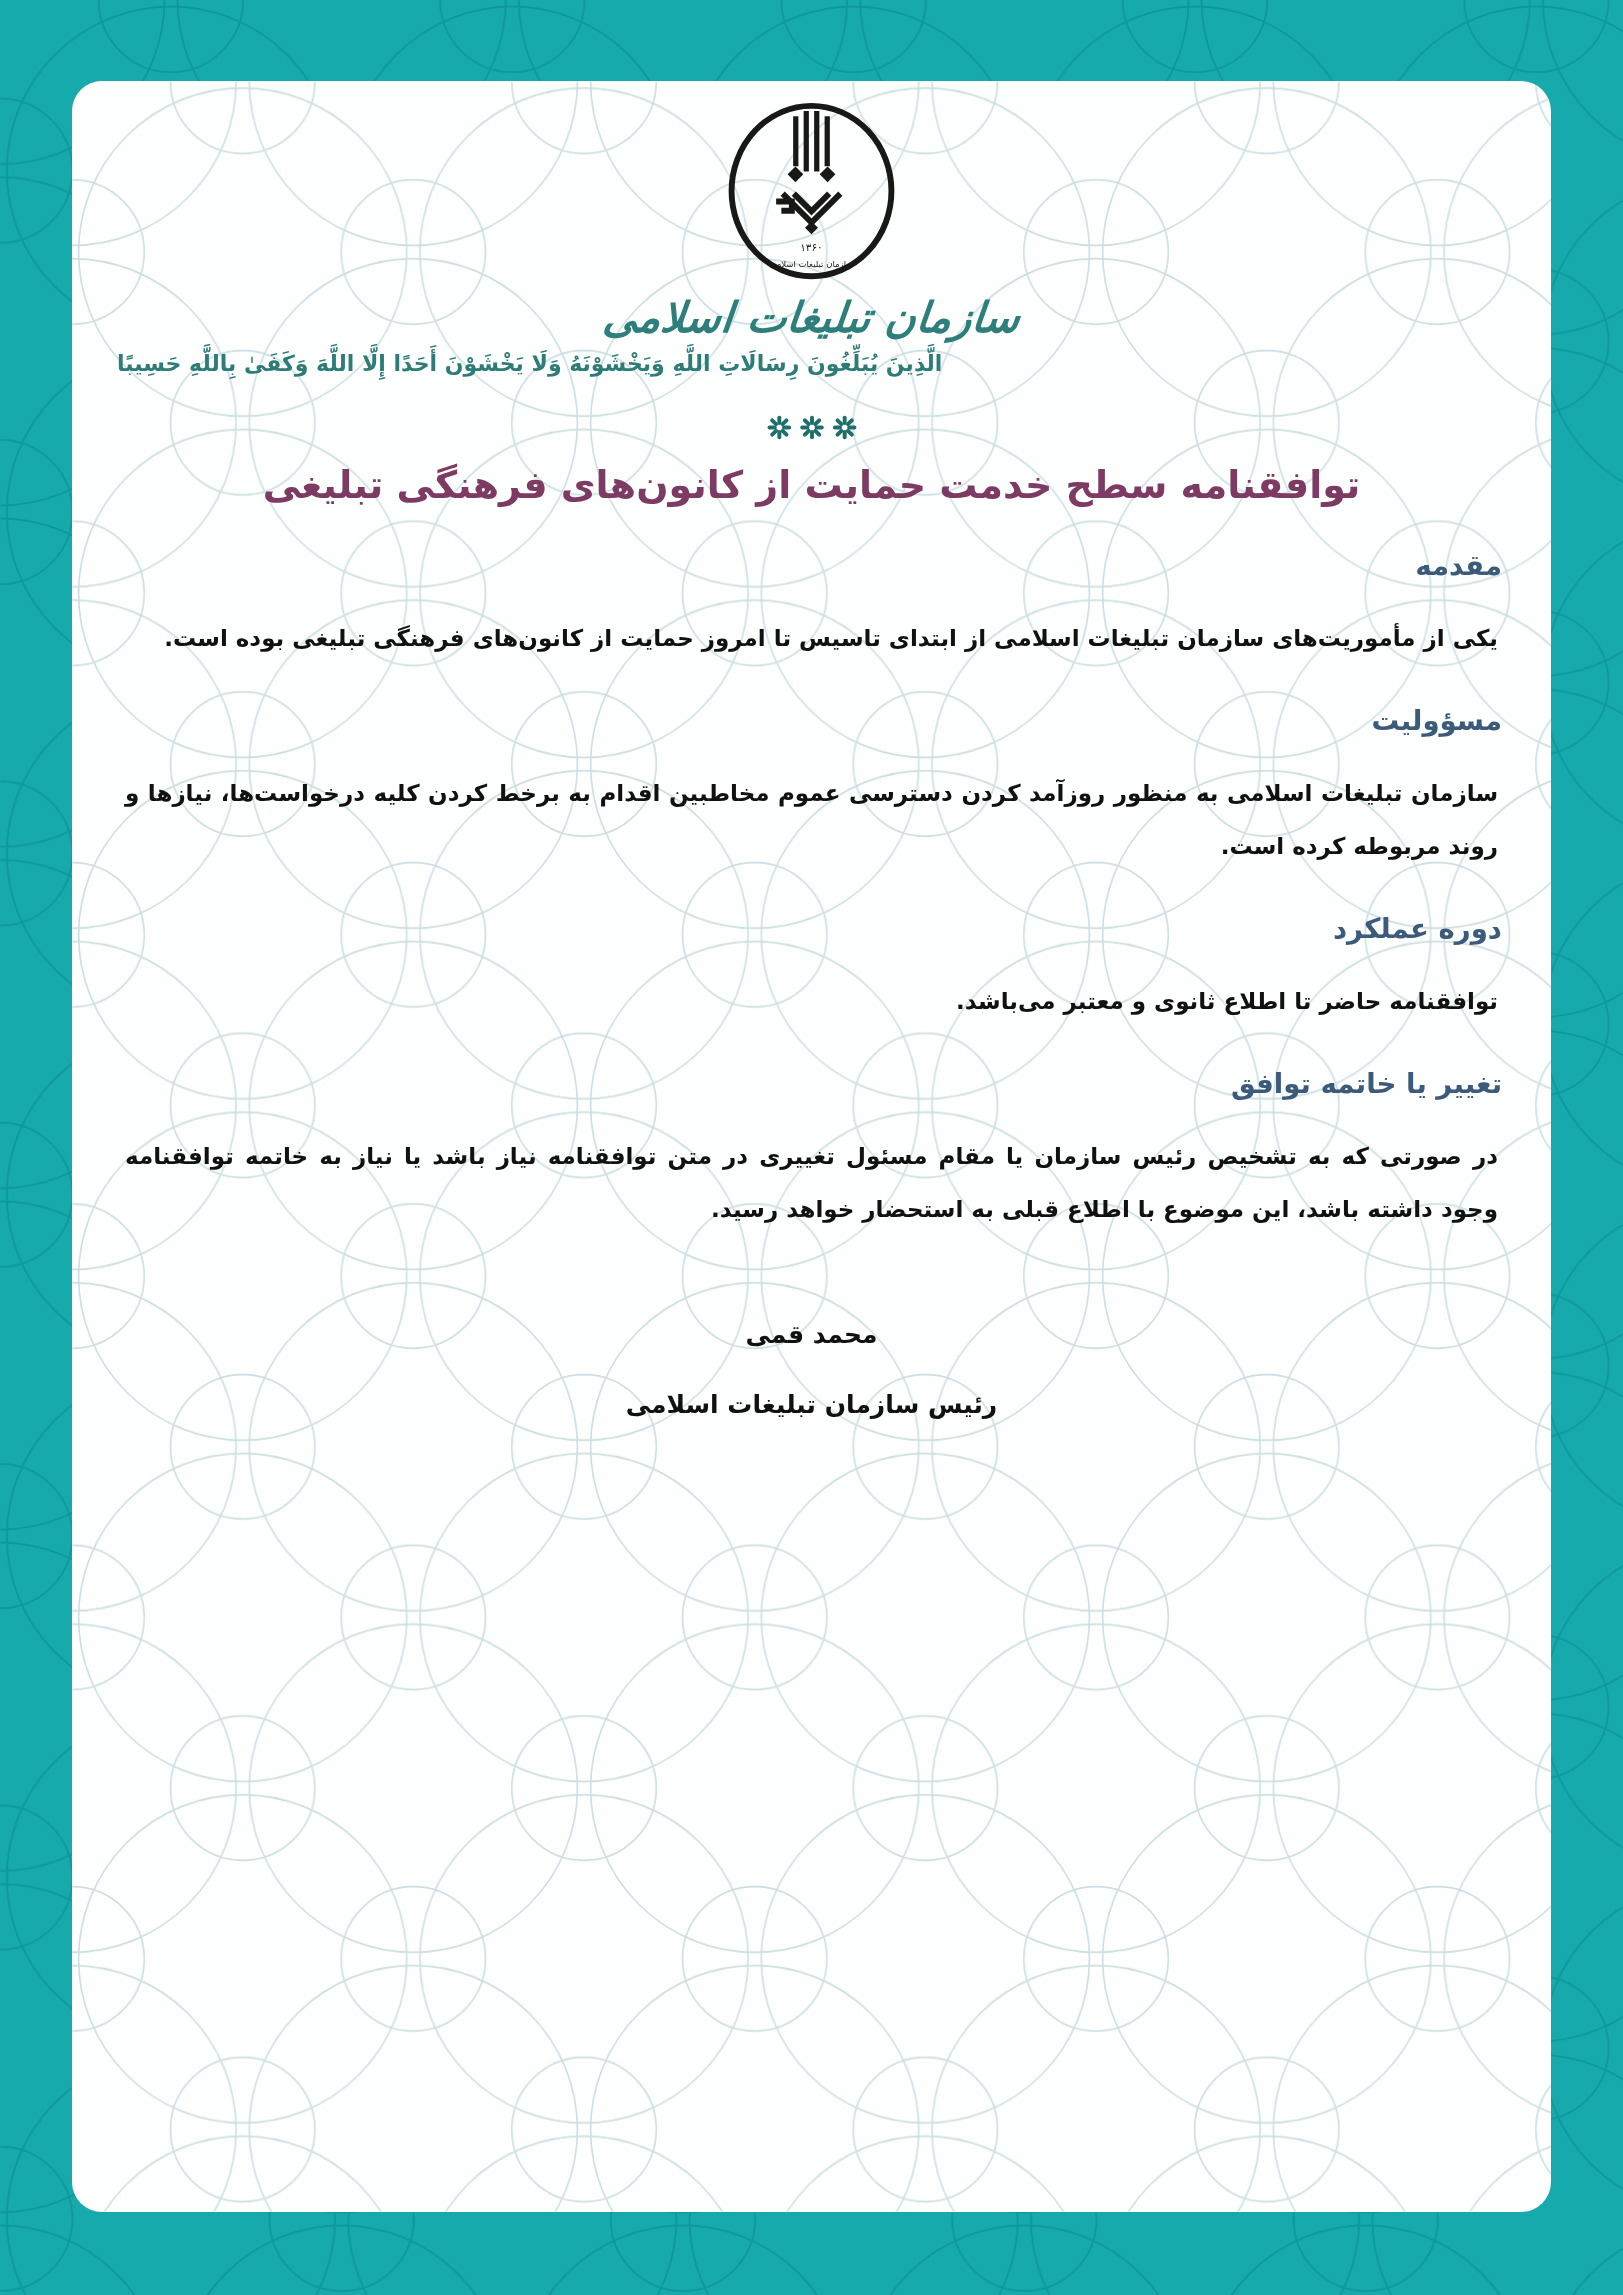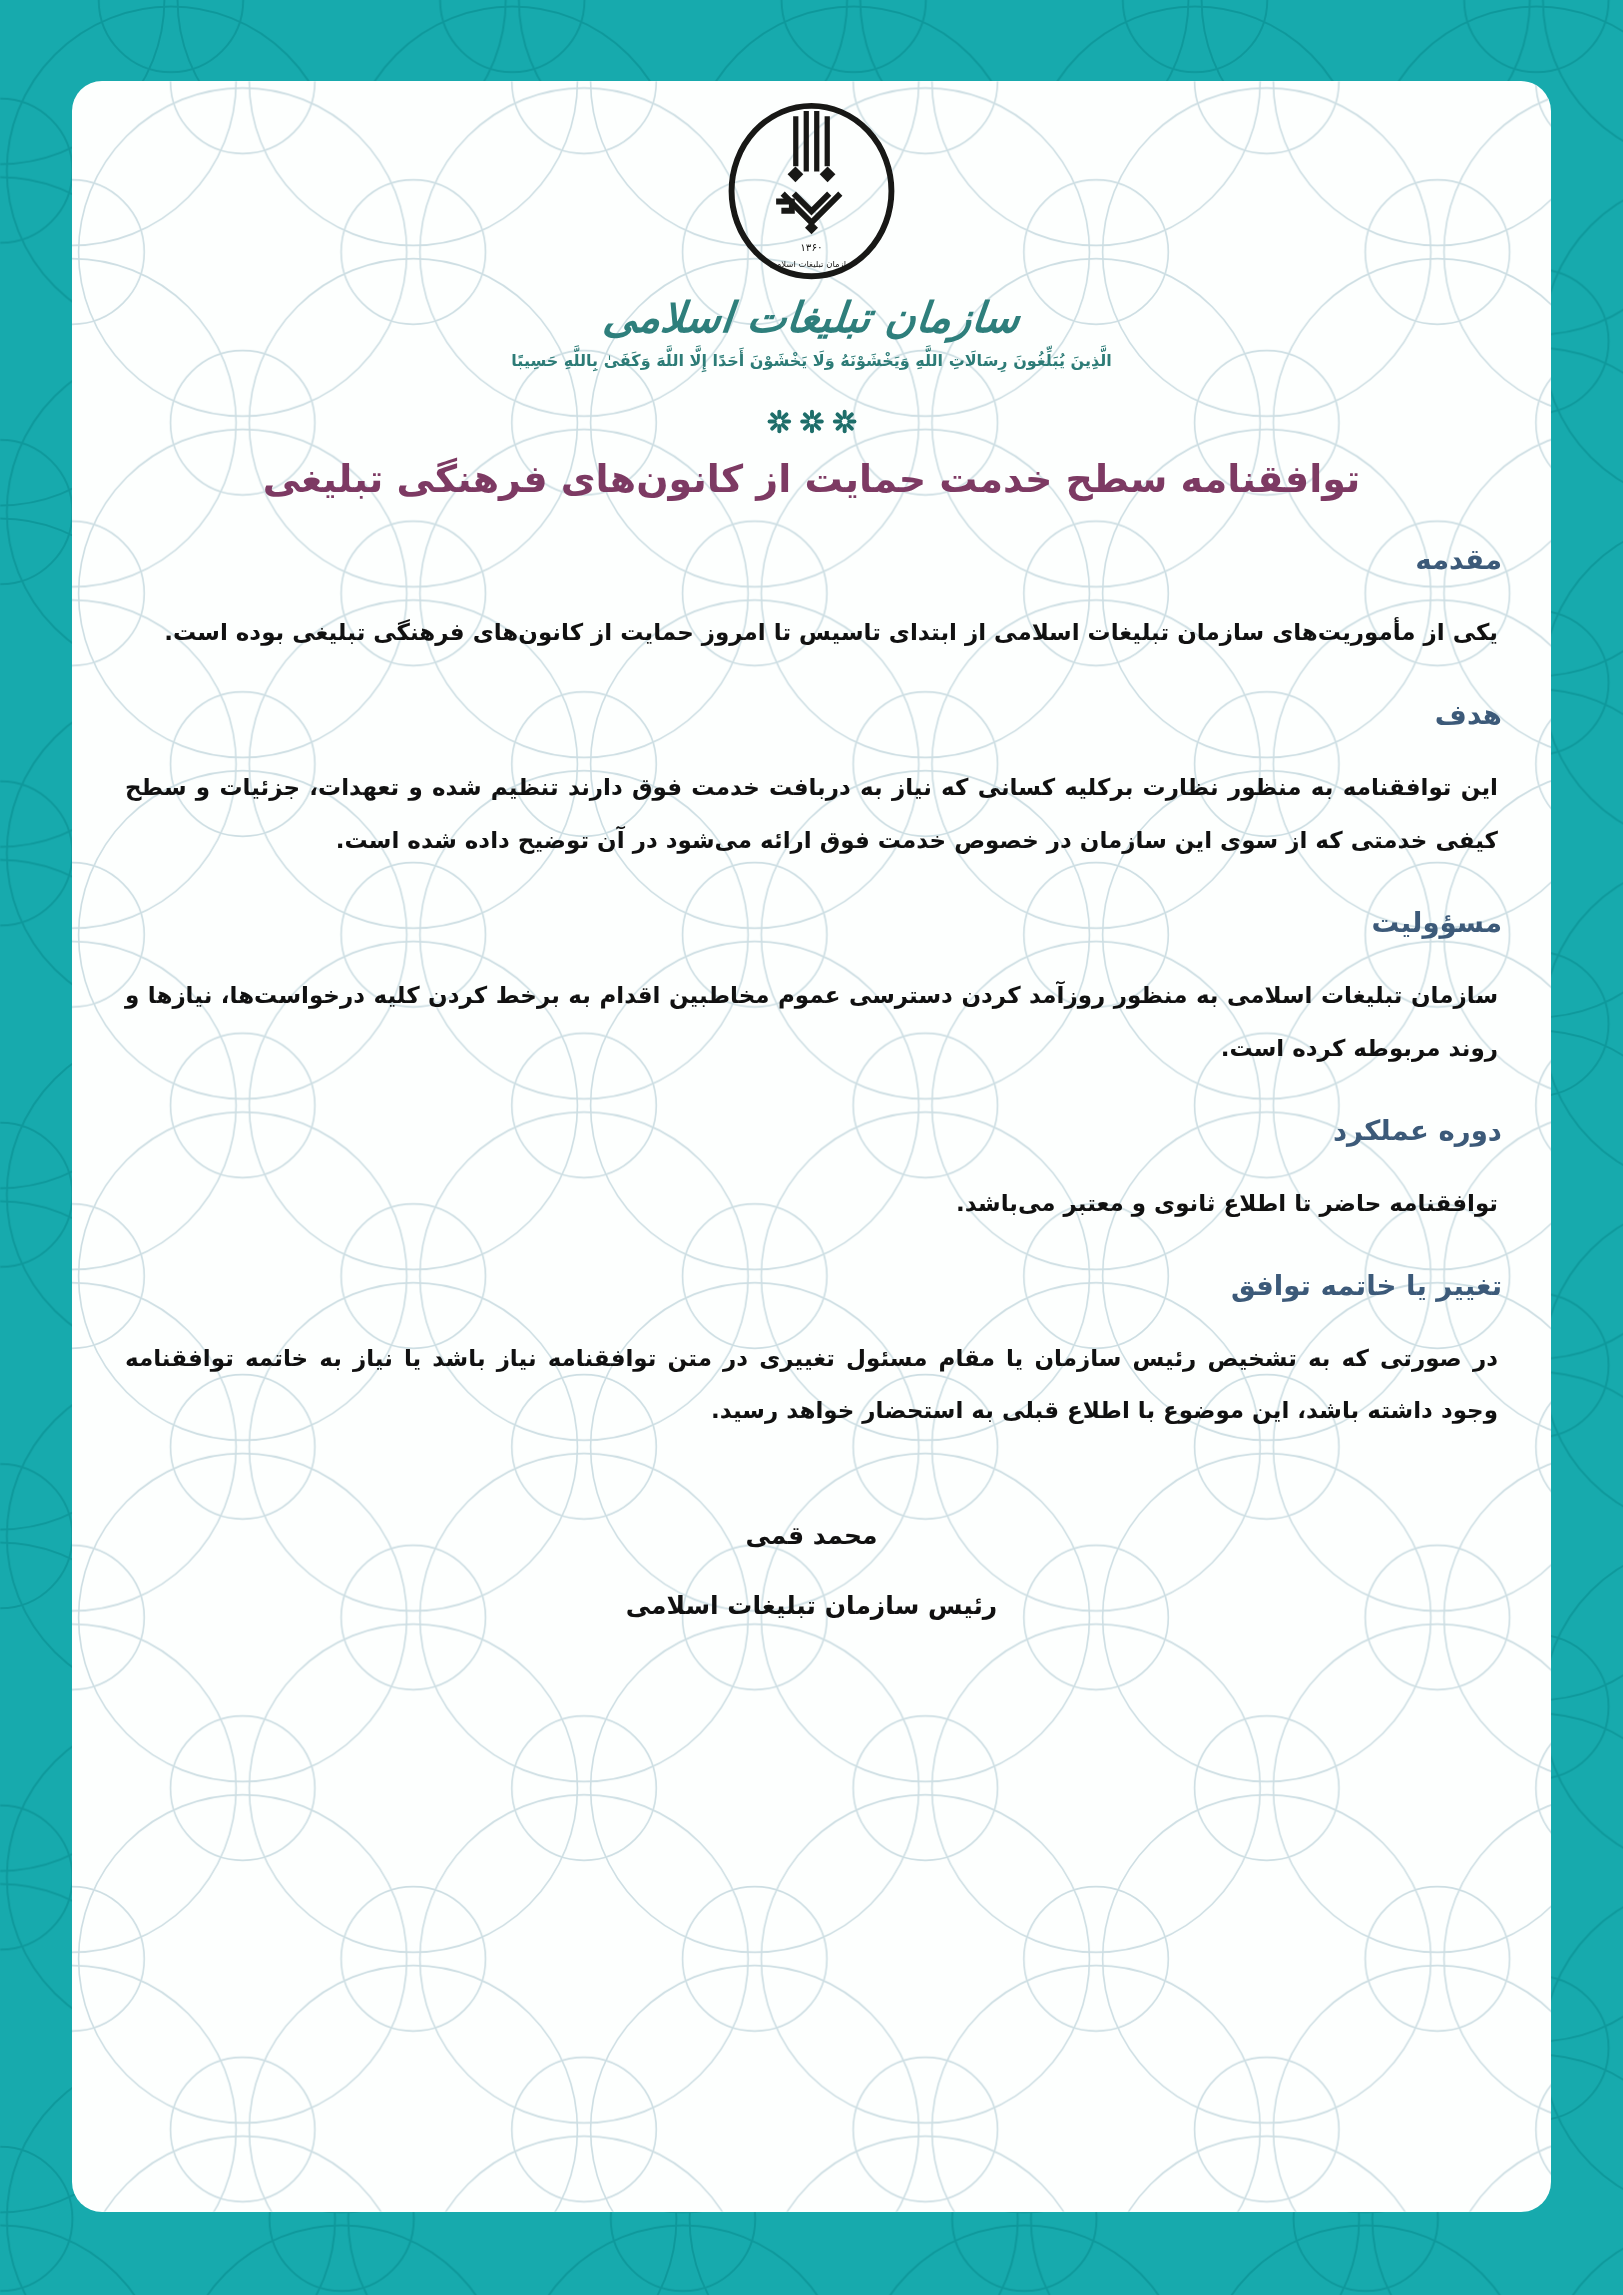--- a/index.html
+++ b/index.html
@@ -26,22 +26,22 @@
     color:#2e7f7c;
     transform:skewX(-6deg);
     margin-top:2.6px;
     letter-spacing:-0.7px;
   }
   .bismillah{
     text-align:center;color:#2d7c77;font-weight:bold;
     font-size:22px;margin-top:42px;
   }
   .verse{
-    text-align:center;color:#2d7c77;font-weight:bold;
-    font-size:16px;margin-top:9.2px;
+    text-align:left;color:#2d7c77;font-weight:bold;
+    font-size:22px;margin-top:9.2px;
   }
   .ornament{ text-align:center;margin-top:37px; }
   .doc-title{
     text-align:center;color:#7d3a63;
     font-size:38px;font-weight:800;line-height:1.3;
     margin:17px 0 0;
   }
   .sec h2{
     color:#3c5a79;font-size:27.6px;font-weight:bold;
     margin:39px 4px 30px;text-align:right;
@@ -167,24 +167,20 @@
       </svg>
     </div>
 
     <h1 class="doc-title">توافقنامه سطح خدمت حمایت از کانون‌های فرهنگی تبلیغی</h1>
 
     <section class="sec">
       <h2>مقدمه</h2>
       <p>یکی از مأموریت‌های سازمان تبلیغات اسلامی از ابتدای تاسیس تا امروز حمایت از کانون‌های فرهنگی تبلیغی بوده است.</p>
     </section>
 
-    <section class="sec">
-      <h2>هدف</h2>
-      <p>این توافقنامه به منظور نظارت برکلیه کسانی که نیاز به دربافت خدمت فوق دارند تنظیم شده و تعهدات، جزئیات و سطح کیفی خدمتی که از سوی این سازمان در خصوص خدمت فوق ارائه می‌شود در آن توضیح داده شده است.</p>
-    </section>
 
     <section class="sec">
       <h2>مسؤولیت</h2>
       <p>سازمان تبلیغات اسلامی به منظور روزآمد کردن دسترسی عموم مخاطبین اقدام به برخط کردن کلیه درخواست‌ها، نیازها و روند مربوطه کرده است.</p>
     </section>
 
 
     <section class="sec">
       <h2>دوره عملکرد</h2>
       <p>توافقنامه حاضر تا اطلاع ثانوی و معتبر می‌باشد.</p>

